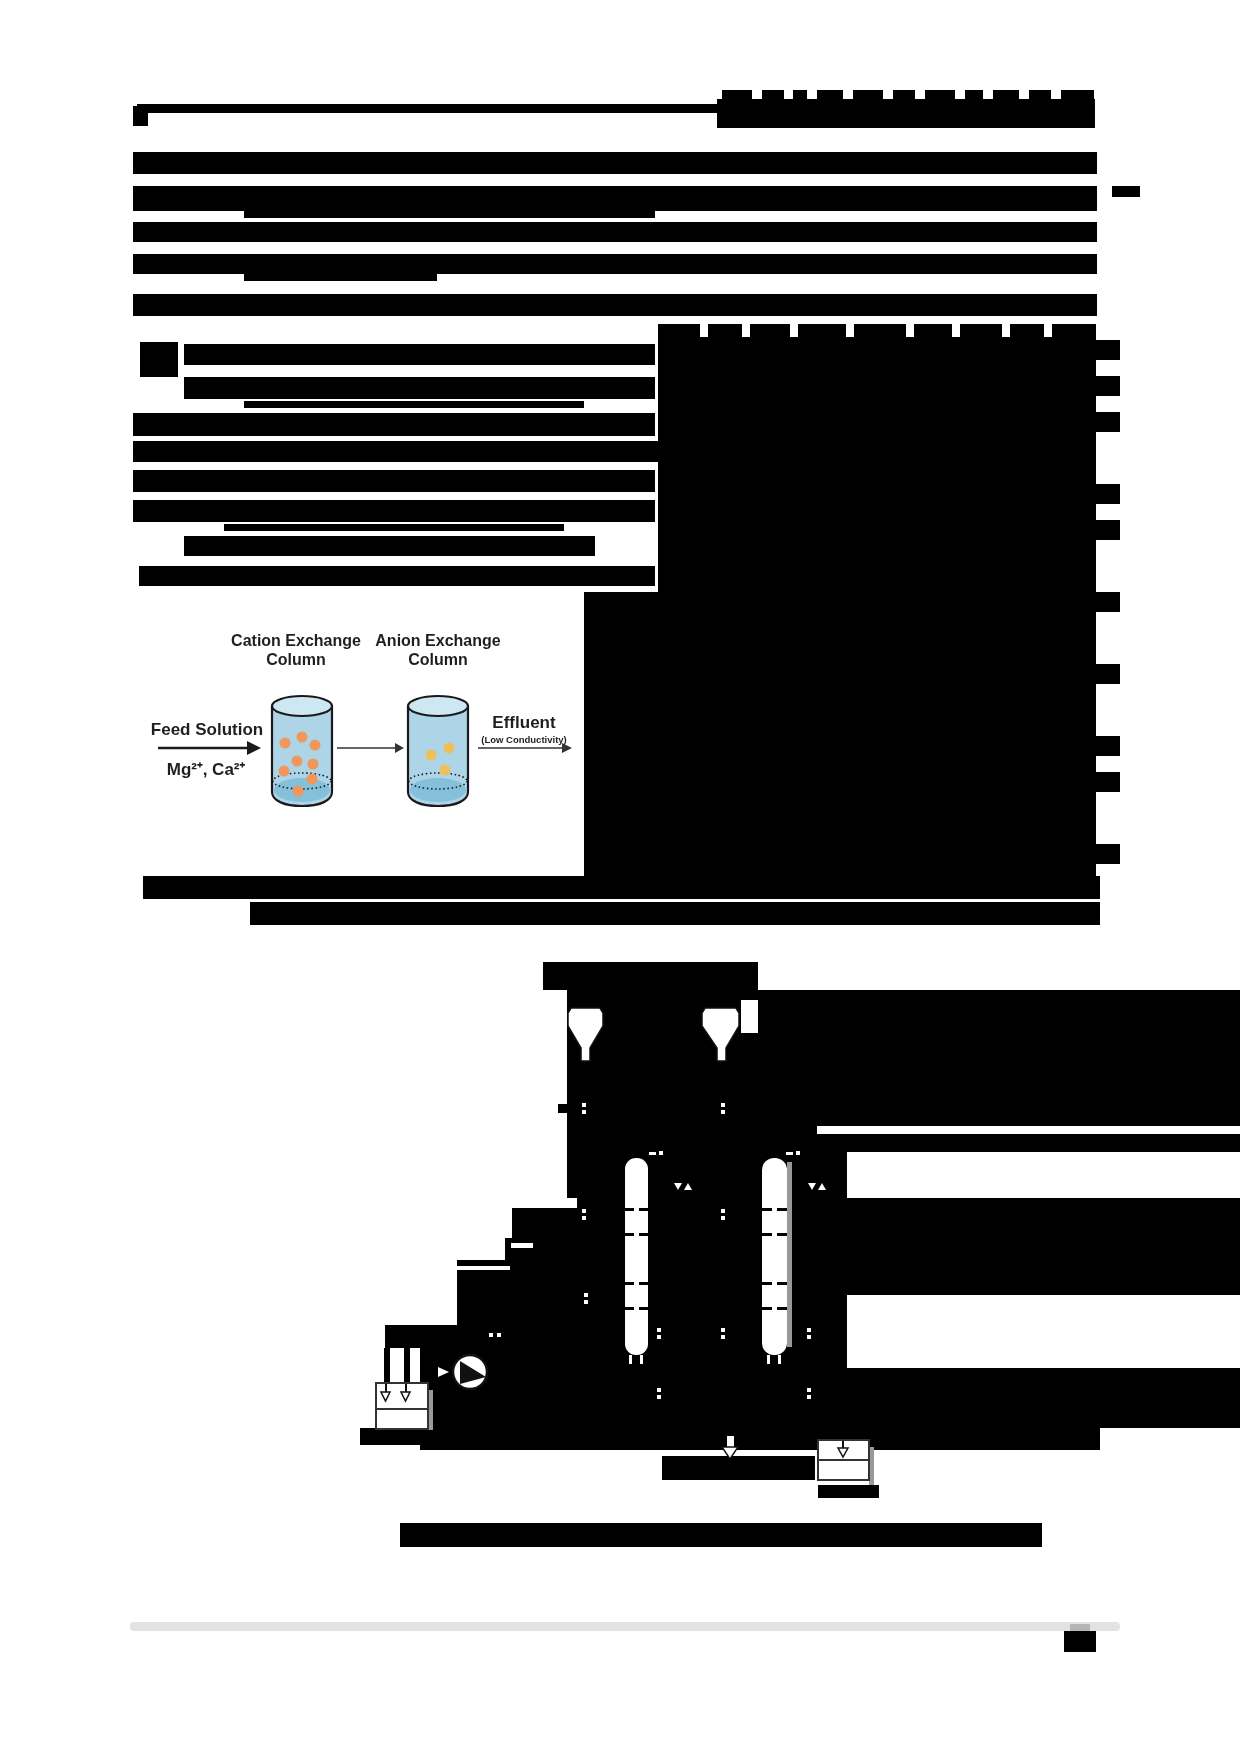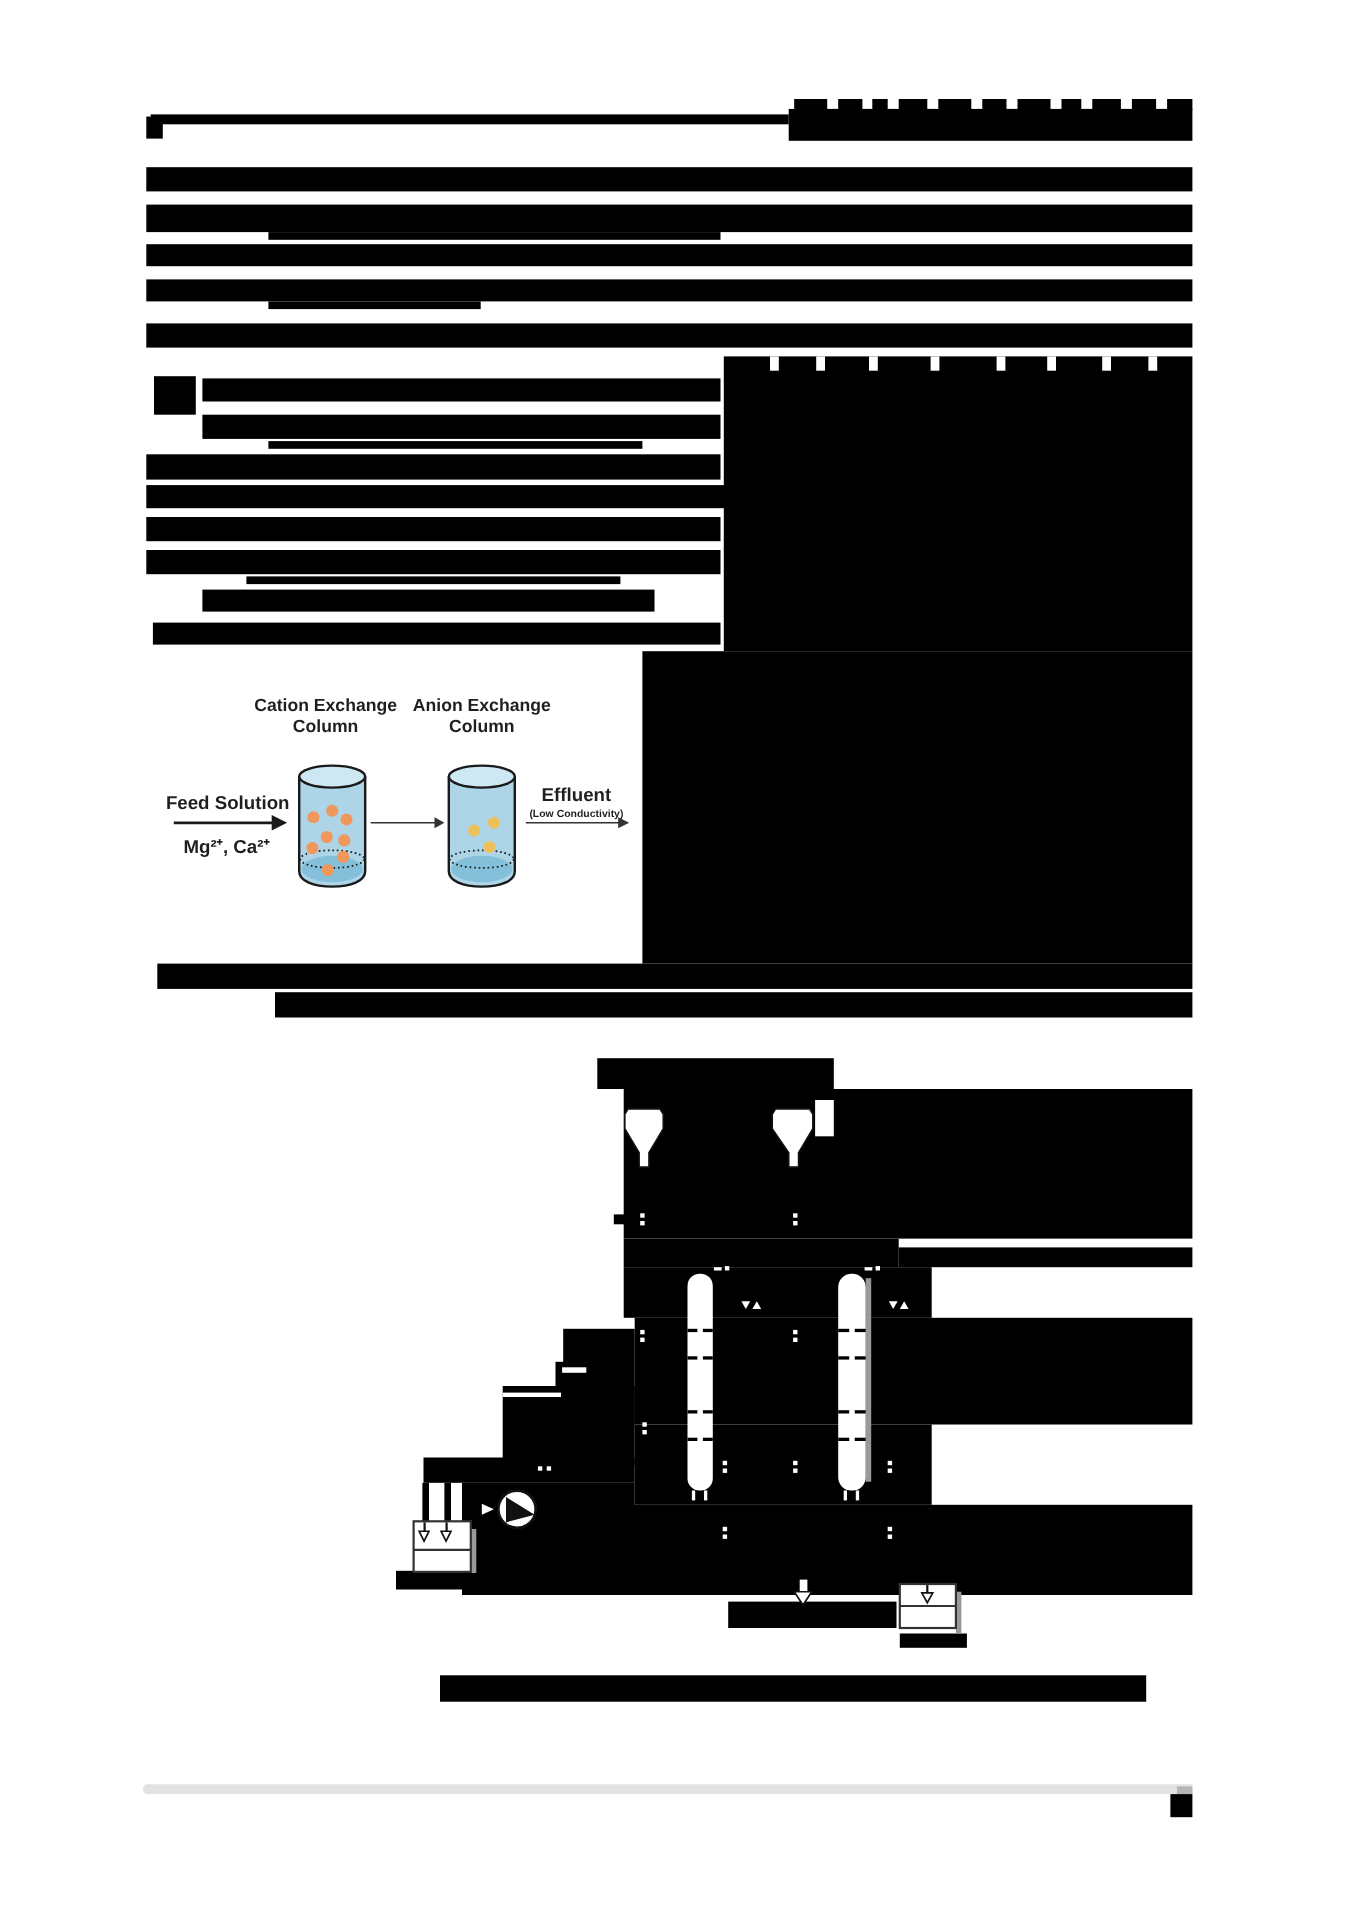--- a/index.html
+++ b/index.html
@@ -1,16 +1,16 @@
 <!DOCTYPE html>
 <html><head>
 <meta charset="utf-8">
 <style>
   html,body{margin:0;padding:0;background:#ffffff;}
-  .page{position:relative;width:1084px;height:1754px;background:#ffffff;overflow:hidden;
+  .page{position:relative;width:1240px;height:1754px;background:#ffffff;overflow:hidden;
         font-family:"Liberation Sans", sans-serif;}
   .page svg{position:absolute;left:0;top:0;}
   .r{fill:#000000;}
   .w{fill:#ffffff;}
   .gray{fill:#999999;}
   text.lbl{fill:#1f1f1f;font-family:"Liberation Sans",sans-serif;font-weight:700;}
 </style>
 </head>
 <body>
 

